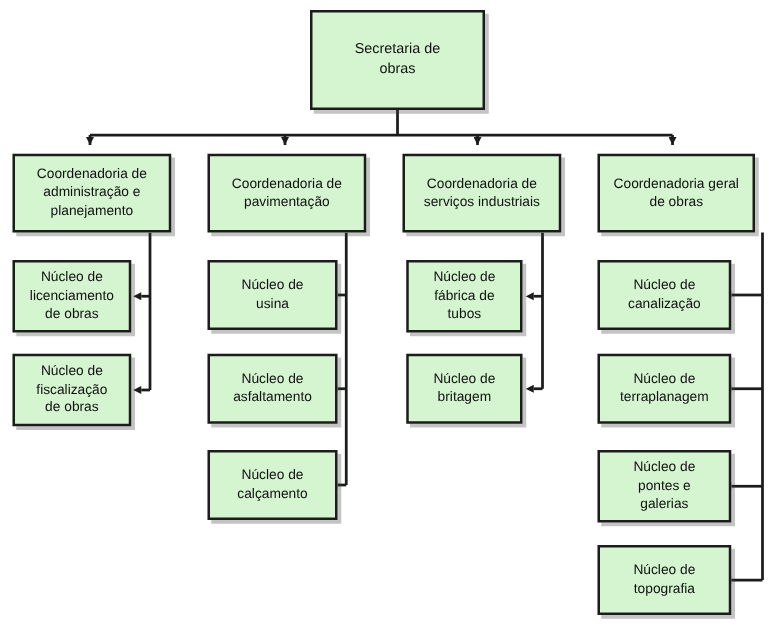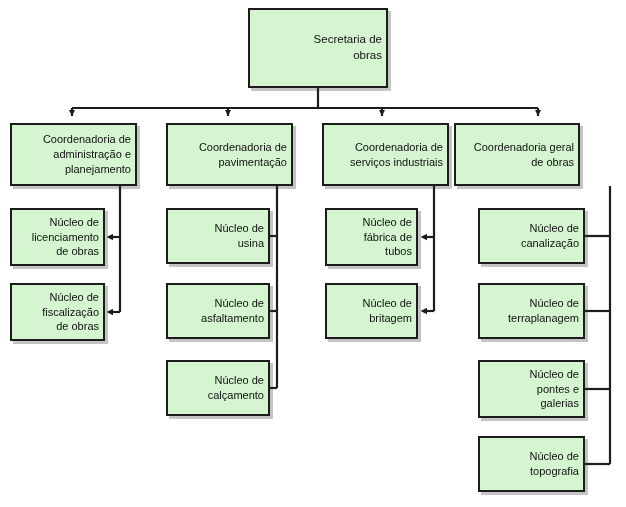--- a/index.html
+++ b/index.html
@@ -41,21 +41,20 @@
     color: #101010;
     font-size: 11px;
     line-height: 1.35;
     padding: 2px 4px;
     z-index: 2;
   }
   .node .label {
     display: block;
     width: 100%;
     white-space: pre-line;
-    text-align: right;
   }
   .node.root { font-size: 11.5px; }
 </style>
 </head>
 <body>
 
 <div id="chart-root">
 
   <svg id="connectors" viewBox="0 0 626 507" width="626" height="507" xmlns="http://www.w3.org/2000/svg">
     <defs>
@@ -144,21 +143,21 @@
   <div class="node" style="left:325px; top:208px; width:93px; height:58px;">
     <span class="label">Núcleo de
 fábrica de
 tubos</span>
   </div>
   <div class="node" style="left:325px; top:283px; width:93px; height:56px;">
     <span class="label">Núcleo de
 britagem</span>
   </div>
 
-  <div class="node" style="left:454px; top:123px; width:126px; height:63px;">
+  <div class="node" style="left:478px; top:123px; width:126px; height:63px;">
     <span class="label">Coordenadoria geral
 de obras</span>
   </div>
   <div class="node" style="left:478px; top:208px; width:107px; height:56px;">
     <span class="label">Núcleo de
 canalização</span>
   </div>
   <div class="node" style="left:478px; top:283px; width:107px; height:56px;">
     <span class="label">Núcleo de
 terraplanagem</span>

